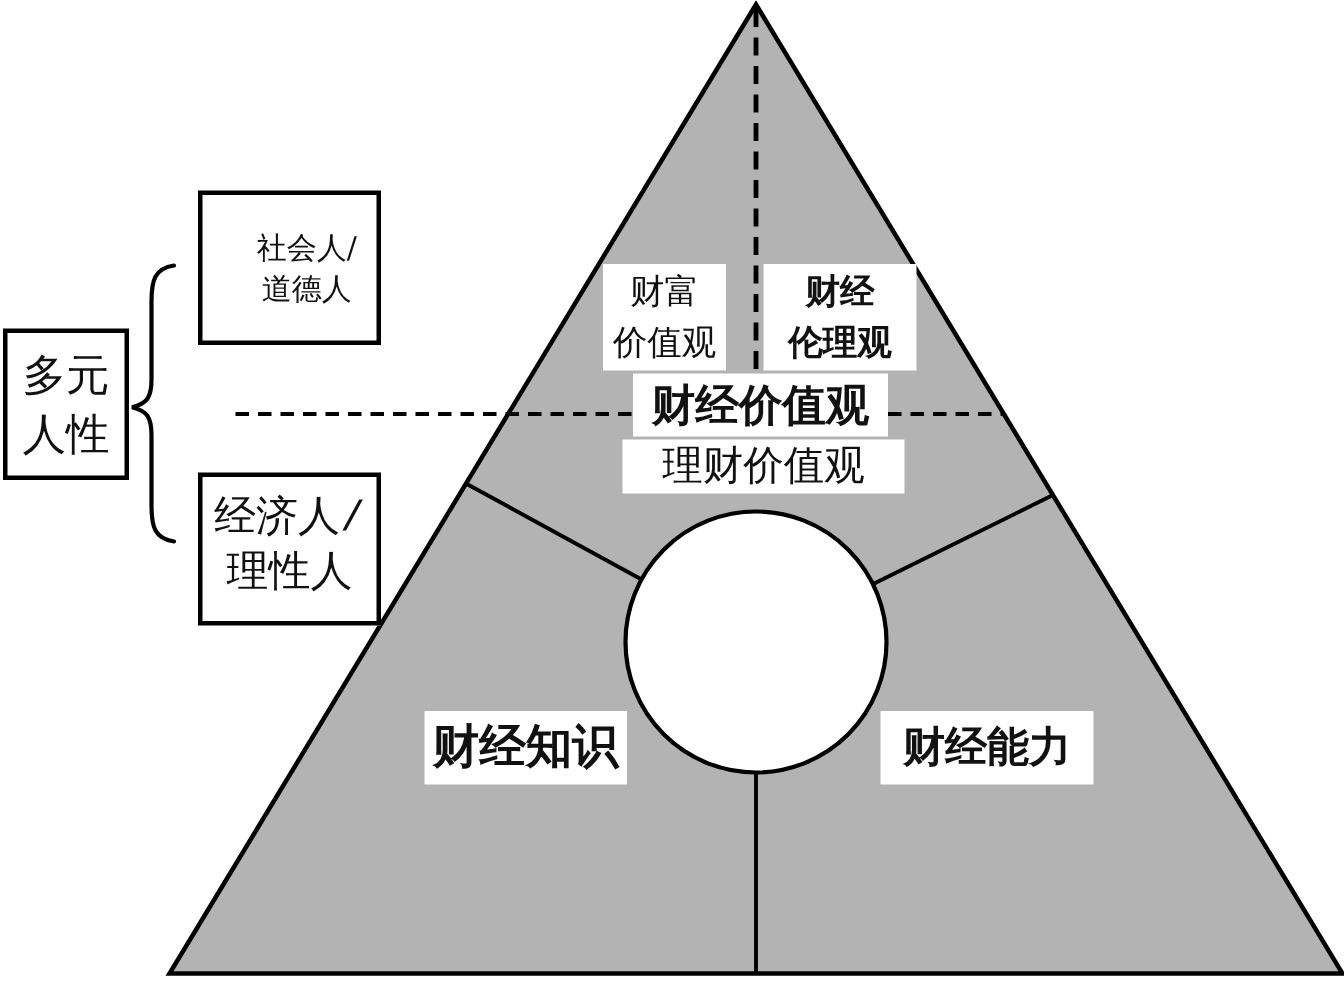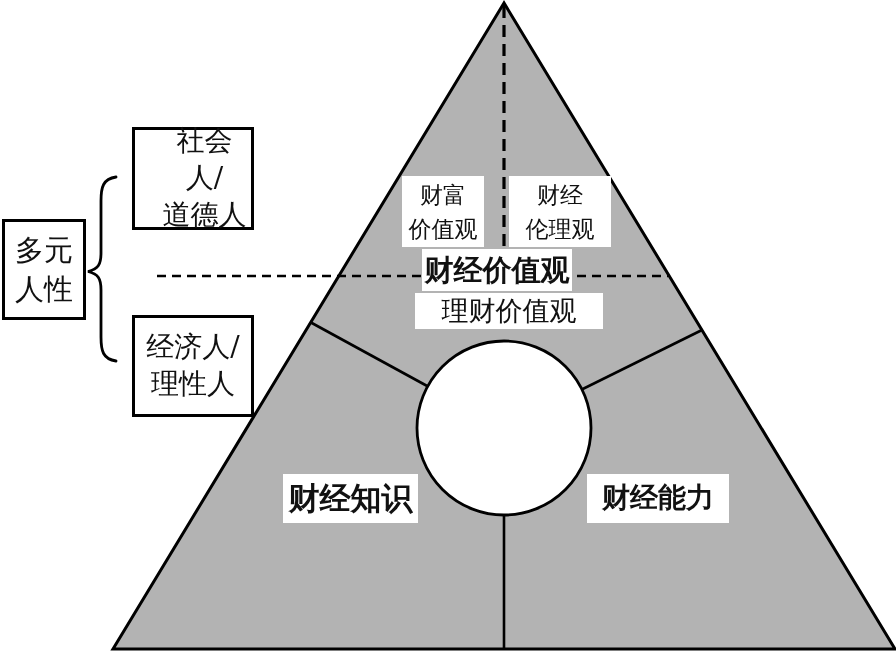--- a/index.html
+++ b/index.html
@@ -54,33 +54,33 @@
              L 101 253
              C 101 265, 98 269, 88 271.5
              C 98 274, 101 278, 101 290
              L 101 337
              C 101 351, 103 359, 116 361" fill="none" stroke="#000000" stroke-width="2.8" stroke-linecap="round"></path>
   </svg>
 
   <div class="label bordered" style="left:2px; top:219px; width:84px; height:101px; font-size:29px;">多元
 人性</div>
 
-  <div class="label bordered" style="left:132px; top:127px; width:122px; height:103px; font-size:28px;padding-left:23px;">社会人/
+  <div class="label bordered" style="left:132px; top:127px; width:122px; height:103px; font-size:20px;padding-left:23px;">社会人/
 道德人</div>
 
-  <div class="label bordered" style="left:132px; top:315px; width:122px; height:102px; font-size:28px;">经济人/
+  <div class="label bordered" style="left:132px; top:315px; width:122px; height:102px; font-size:28px;font-family:Liberation Mono, monospace;">经济人/
 理性人</div>
 
   <div class="label white-bg" style="left:402px; top:176px; width:82px; height:71px; font-size:23px; line-height:34px;">财富
 价值观</div>
 
-  <div class="label white-bg" style="left:509px; top:176px; width:102px; height:71px; font-size:23px; line-height:34px;">财经
+  <div class="label white-bg" style="left:509px; top:176px; width:102px; height:71px; font-size:23px; line-height:34px;font-weight:bold;">财经
 伦理观</div>
 
-  <div class="label white-bg bold" style="left:422px; top:249px; width:150px; height:42px; font-size:29px;">财经价值观</div>
+  <div class="label white-bg bold" style="left:422px; top:249px; width:170px; height:42px; font-size:29px;">财经价值观</div>
 
   <div class="label white-bg" style="left:415px; top:293px; width:188px; height:36px; font-size:27px;">理财价值观</div>
 
 
   <div class="label white-bg bold" style="left:283px; top:474px; width:135px; height:49px; font-size:31px;">财经知识</div>
 
   <div class="label white-bg bold" style="left:587px; top:474px; width:142px; height:49px; font-size:28px;">财经能力</div>
 
 </div>
 

